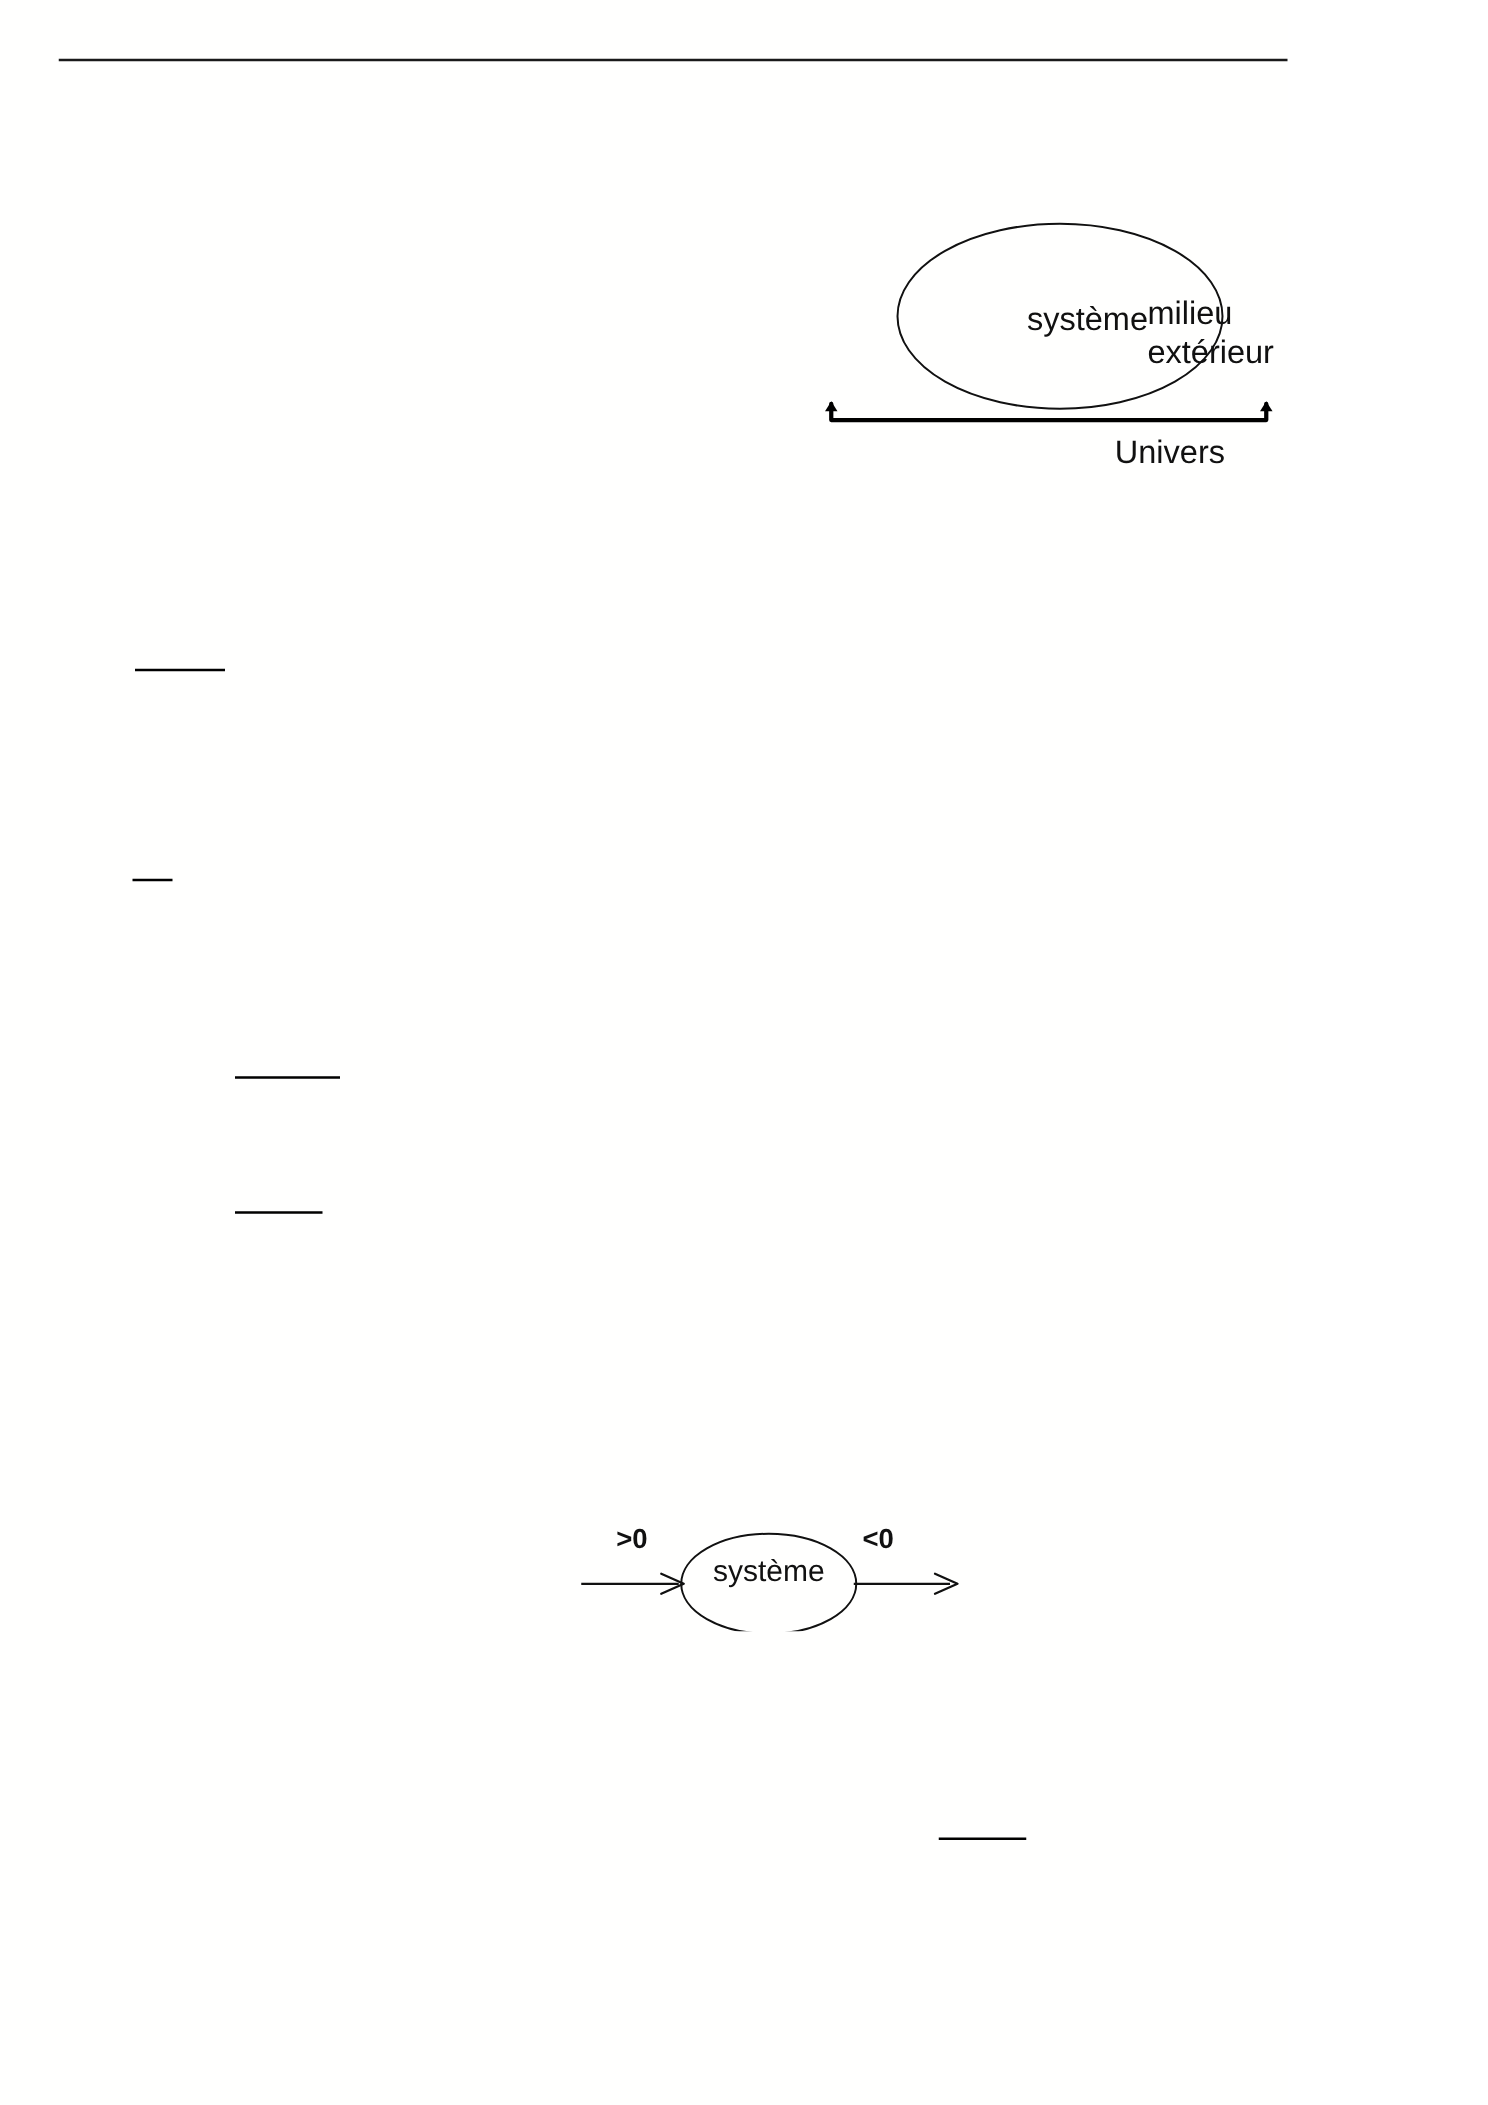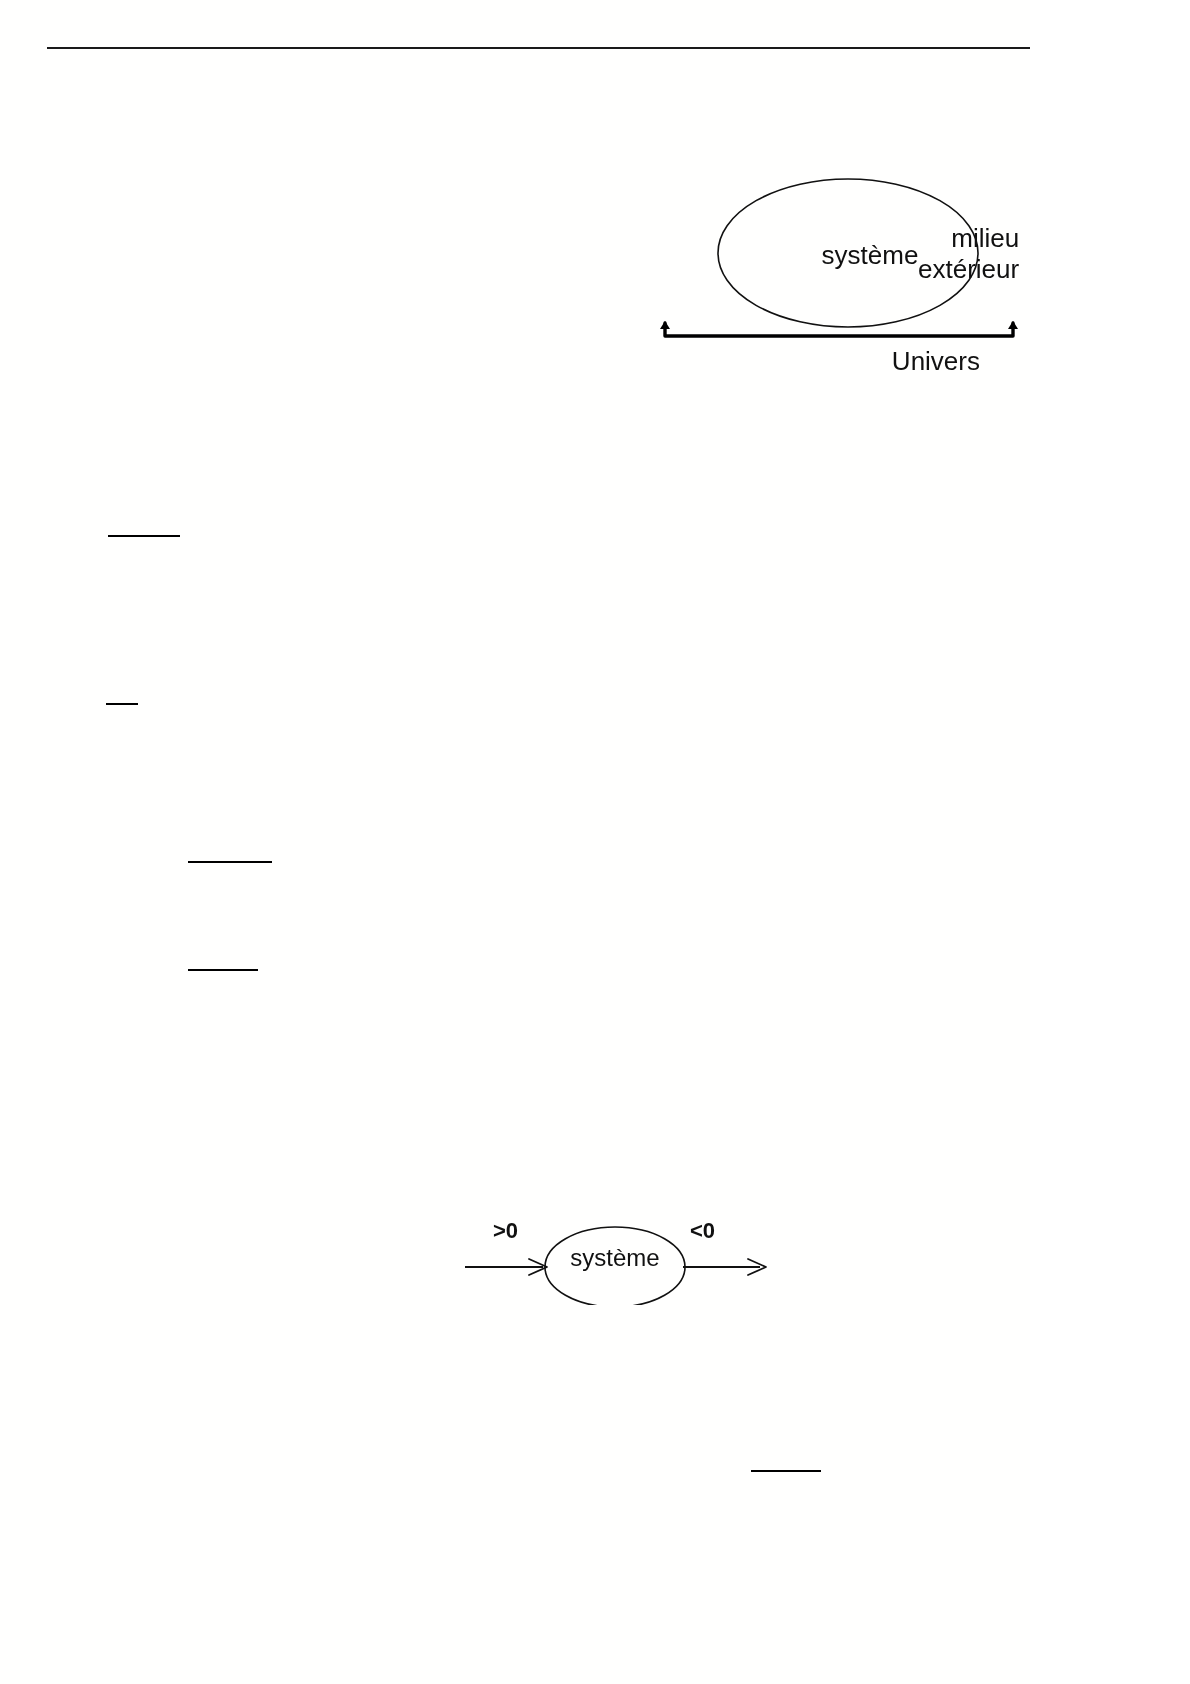--- a/index.html
+++ b/index.html
@@ -51,23 +51,23 @@
   #diagram-universe .ell-svg { position: absolute; left: 0; top: 0; }
   #label-systeme-1 {
     left: 110px;
     top: 76px;
     width: 260px;
     text-align: center;
     font-size: 26px;
   }
   #label-milieu {
     left: 288px;
-    top: 58px;
+    top: 70px;
     font-size: 26px;
-    text-align: right;
+    text-align: left;
     line-height: 1.18;
   }
   #label-univers {
     left: 90px;
     top: 182px;
     width: 260px;
     text-align: right;
     font-size: 26px;
   }
 

